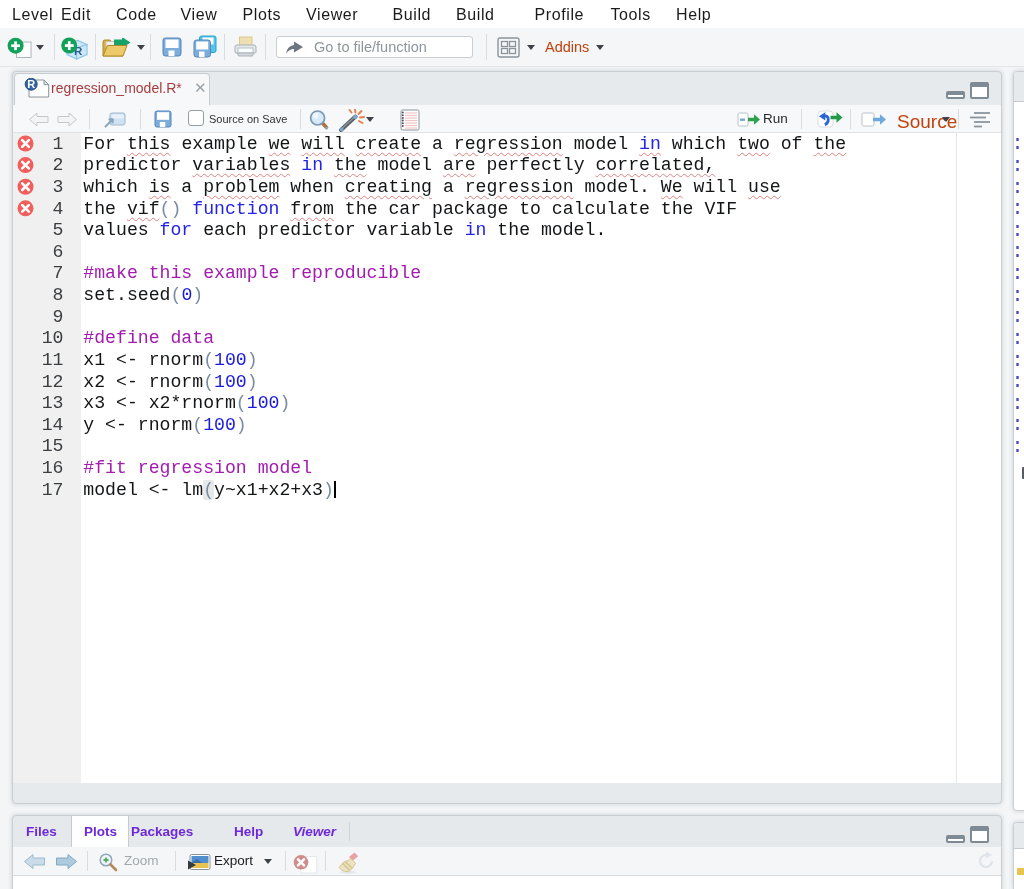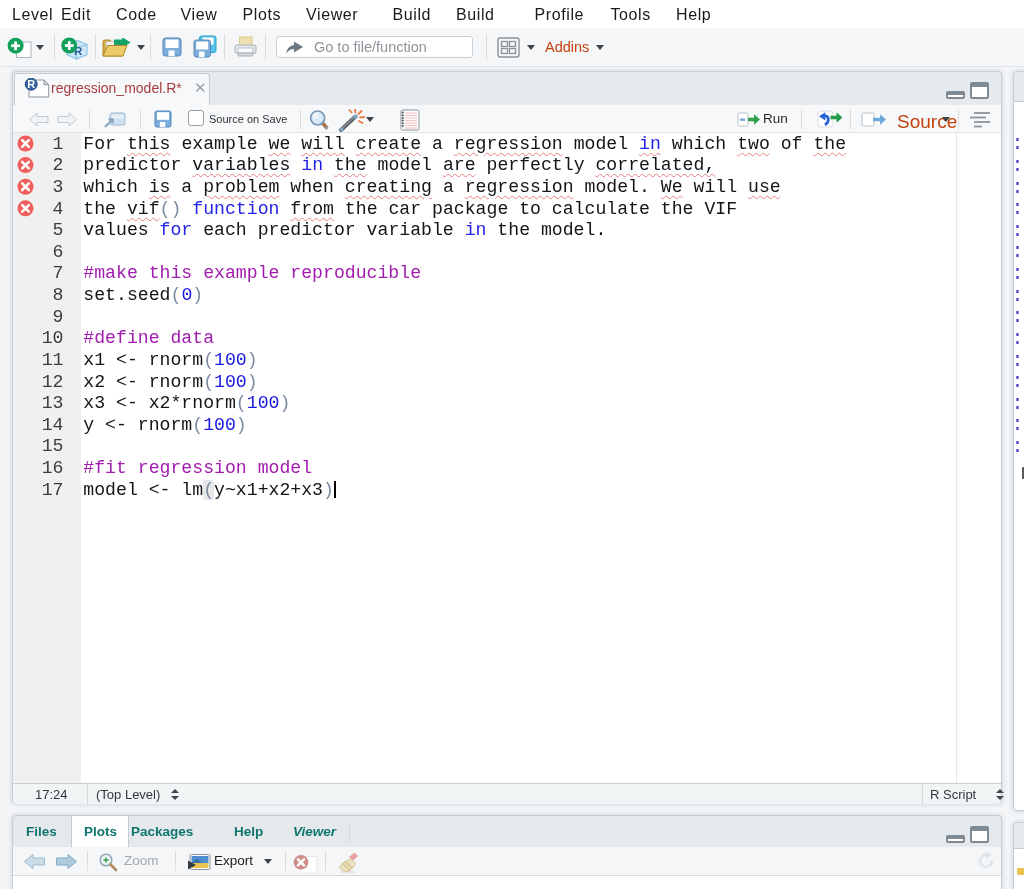--- a/index.html
+++ b/index.html
@@ -21,21 +21,21 @@
 #edtab{position:absolute;left:1px;top:1px;width:196px;height:33px;background:#f6f8f9;border:1px solid #c5cbd0;border-bottom:none;border-radius:4px 4px 0 0;box-sizing:border-box;}
 #edtoolbar{position:absolute;left:0px;top:33px;width:988px;height:28px;background:#f6f8f9;border-bottom:1px solid #e0e3e6;box-sizing:border-box;}
 #edbody{position:absolute;left:0px;top:61px;width:988px;height:650px;background:#ffffff;overflow:hidden;}
 #gutter{position:absolute;left:0;top:0;width:68px;height:650px;background:#f0f0f0;}
 #lnums{position:absolute;left:0px;top:0.69px;width:50.5px;text-align:right;font-family:"Liberation Mono",monospace;font-size:18.16px;line-height:21.62px;color:#3b3e41;white-space:pre;}
 #code{position:absolute;left:70.3px;top:0.69px;font-family:"Liberation Mono",monospace;font-size:18.16px;line-height:21.62px;color:#131517;white-space:pre;}
 #marginline{position:absolute;left:942.6px;top:0;width:1px;height:650px;background:#e4e7e9;}
 #statusbar{position:absolute;left:0;top:711px;width:988px;height:21px;background:#f2f5f6;border-top:1px solid #c8ced2;box-sizing:border-box;font-size:13px;color:#33383c;border-radius:0 0 4px 4px;}
 #botpane{position:absolute;left:12px;top:815px;width:990px;height:80px;background:#e6e9ec;border:1px solid #c9ced3;border-radius:4px 4px 0 0;box-sizing:border-box;box-shadow:0 0 4px rgba(150,160,170,0.45);}
 #bottabs{position:absolute;left:0;top:0;width:988px;height:31px;}
-.btab{position:absolute;top:0;height:31px;box-sizing:border-box;font-size:13.5px;font-weight:bold;color:#0f766e;text-align:right;}
+.btab{position:absolute;top:0;height:31px;box-sizing:border-box;font-size:13.5px;font-weight:bold;color:#6d28d9;text-align:right;}
 #bottoolbar{position:absolute;left:0;top:31px;width:988px;height:29px;background:#f4f6f7;border-bottom:1px solid #d7dbde;box-sizing:border-box;}
 #plotarea{position:absolute;left:0;top:60px;width:988px;height:18px;background:#ffffff;}
 #rtop{position:absolute;left:1013px;top:71px;width:16px;height:740px;background:#ffffff;border:1px solid #c9ced3;border-radius:4px 0 0 4px;box-sizing:border-box;box-shadow:0 0 4px rgba(150,160,170,0.45);}
 #rbot{position:absolute;left:1013px;top:822px;width:16px;height:67px;background:#ffffff;border:1px solid #c9ced3;border-right:none;border-bottom:none;border-radius:4px 0 0 0;box-sizing:border-box;box-shadow:0 0 4px rgba(150,160,170,0.45);}
 .updn{display:inline-block;position:relative;width:8px;height:13px;}
 .updn:before{content:"";position:absolute;left:0;top:1px;border-left:4px solid transparent;border-right:4px solid transparent;border-bottom:4.5px solid #3f464c;}
 .updn:after{content:"";position:absolute;left:0;bottom:1px;border-left:4px solid transparent;border-right:4px solid transparent;border-top:4.5px solid #3f464c;}
 #cursor{display:inline-block;width:2px;height:17px;background:#000;vertical-align:-3px;}
 .winmin{position:absolute;width:19px;height:8px;border:2px solid #7e8b95;border-radius:2px;background:#fff;box-sizing:border-box;border-top-width:4px;}
 .winmax{position:absolute;width:19px;height:17px;border:2px solid #7e8b95;border-radius:2px;background:#fff;box-sizing:border-box;border-top-width:5px;}
@@ -265,29 +265,20 @@
  10
  11
  12
  13
  14
  15
  16
  17</div>
     <div id="code"><div>For <span class="sq">this</span> example <span class="sq">we</span> <span class="sq">will</span> <span class="sq">create</span> a <span class="sq">regression</span> model <span class="kw sq">in</span> which <span class="sq">two</span> of <span class="sq">the</span></div><div>predictor <span class="sq">variables</span> <span class="kw">in</span> <span class="sq">the</span> model <span class="sq">are</span> perfectly <span class="sq">correlated,</span></div><div>which <span class="sq">is</span> a <span class="sq">problem</span> when <span class="sq">creating</span> a <span class="sq">regression</span> model. <span class="sq">We</span> will <span class="sq">use</span></div><div>the <span class="sq">vif</span><span class="pn">()</span> <span class="kw">function</span> <span class="sq">from</span> the car package to calculate the VIF</div><div>values <span class="kw">for</span> each predictor variable <span class="kw">in</span> the model.</div><div>&nbsp;</div><div><span class="cmt">#make this example reproducible</span></div><div>set.seed<span class="pn">(</span><span class="num">0</span><span class="pn">)</span></div><div>&nbsp;</div><div><span class="cmt">#define data</span></div><div>x1 &lt;- rnorm<span class="pn">(</span><span class="num">100</span><span class="pn">)</span></div><div>x2 &lt;- rnorm<span class="pn">(</span><span class="num">100</span><span class="pn">)</span></div><div>x3 &lt;- x2*rnorm<span class="pn">(</span><span class="num">100</span><span class="pn">)</span></div><div>y &lt;- rnorm<span class="pn">(</span><span class="num">100</span><span class="pn">)</span></div><div>&nbsp;</div><div><span class="cmt">#fit regression model</span></div><div>model &lt;- lm<span style="background:#e6e8ea;border-radius:2px;" class="pn">(</span>y~x1+x2+x3<span class="pn">)</span><span id="cursor"></span></div></div>
   </div>
-  <div id="statusbar">
-    <span class="abs" style="left:22px;top:3px;">17:24</span>
-    <span class="vdiv" style="left:74px;top:0px;height:20px;background:#d4d9dc"></span>
-    <span class="abs" style="left:83px;top:3px;">(Top Level)</span>
-    <span class="updn abs" style="left:158px;top:4px;"></span>
-    <span class="vdiv" style="left:909px;top:0px;height:20px;background:#d4d9dc"></span>
-    <span class="abs" style="left:917px;top:3px;">R Script</span>
-    <span class="updn abs" style="left:971px;top:4px;"></span>
-  </div>
 </div>
 
 <div id="rtop">
   <div class="abs" style="left:0;top:0;width:16px;height:29px;background:#e7eaed;border-bottom:1px solid #c5cbd0;border-radius:4px 0 0 0;"></div>
   <div id="rmarks" class="mono" style="position:absolute;left:-2.5px;top:61.3px;font-size:20px;line-height:21.62px;color:#4545c4;white-space:pre;">:
 :
 :
 :
 :
 :

